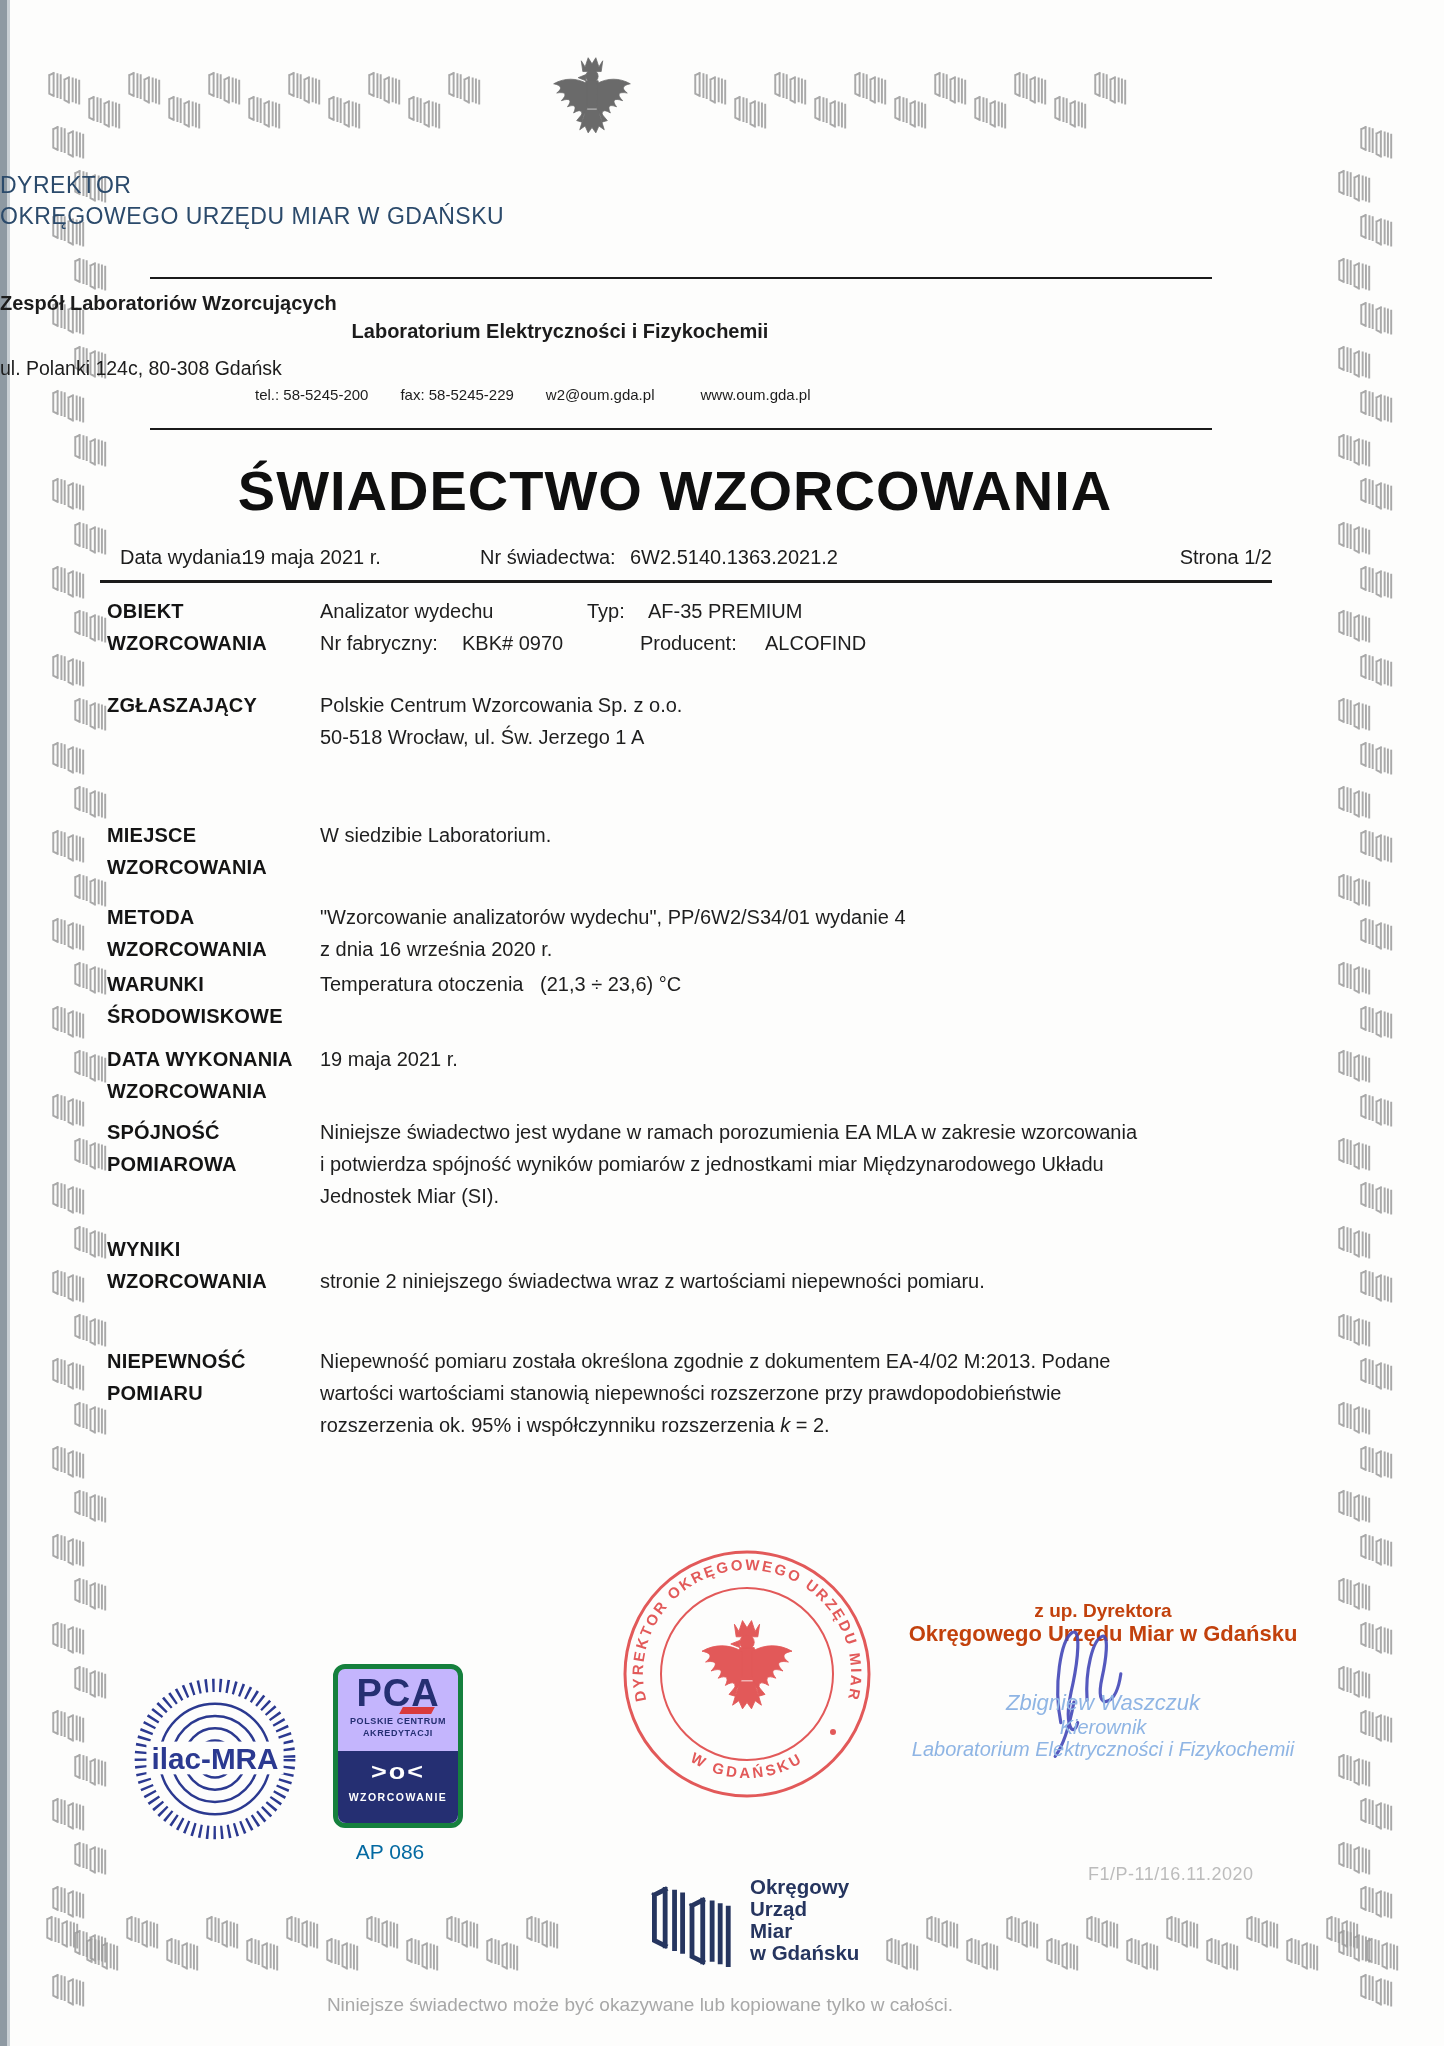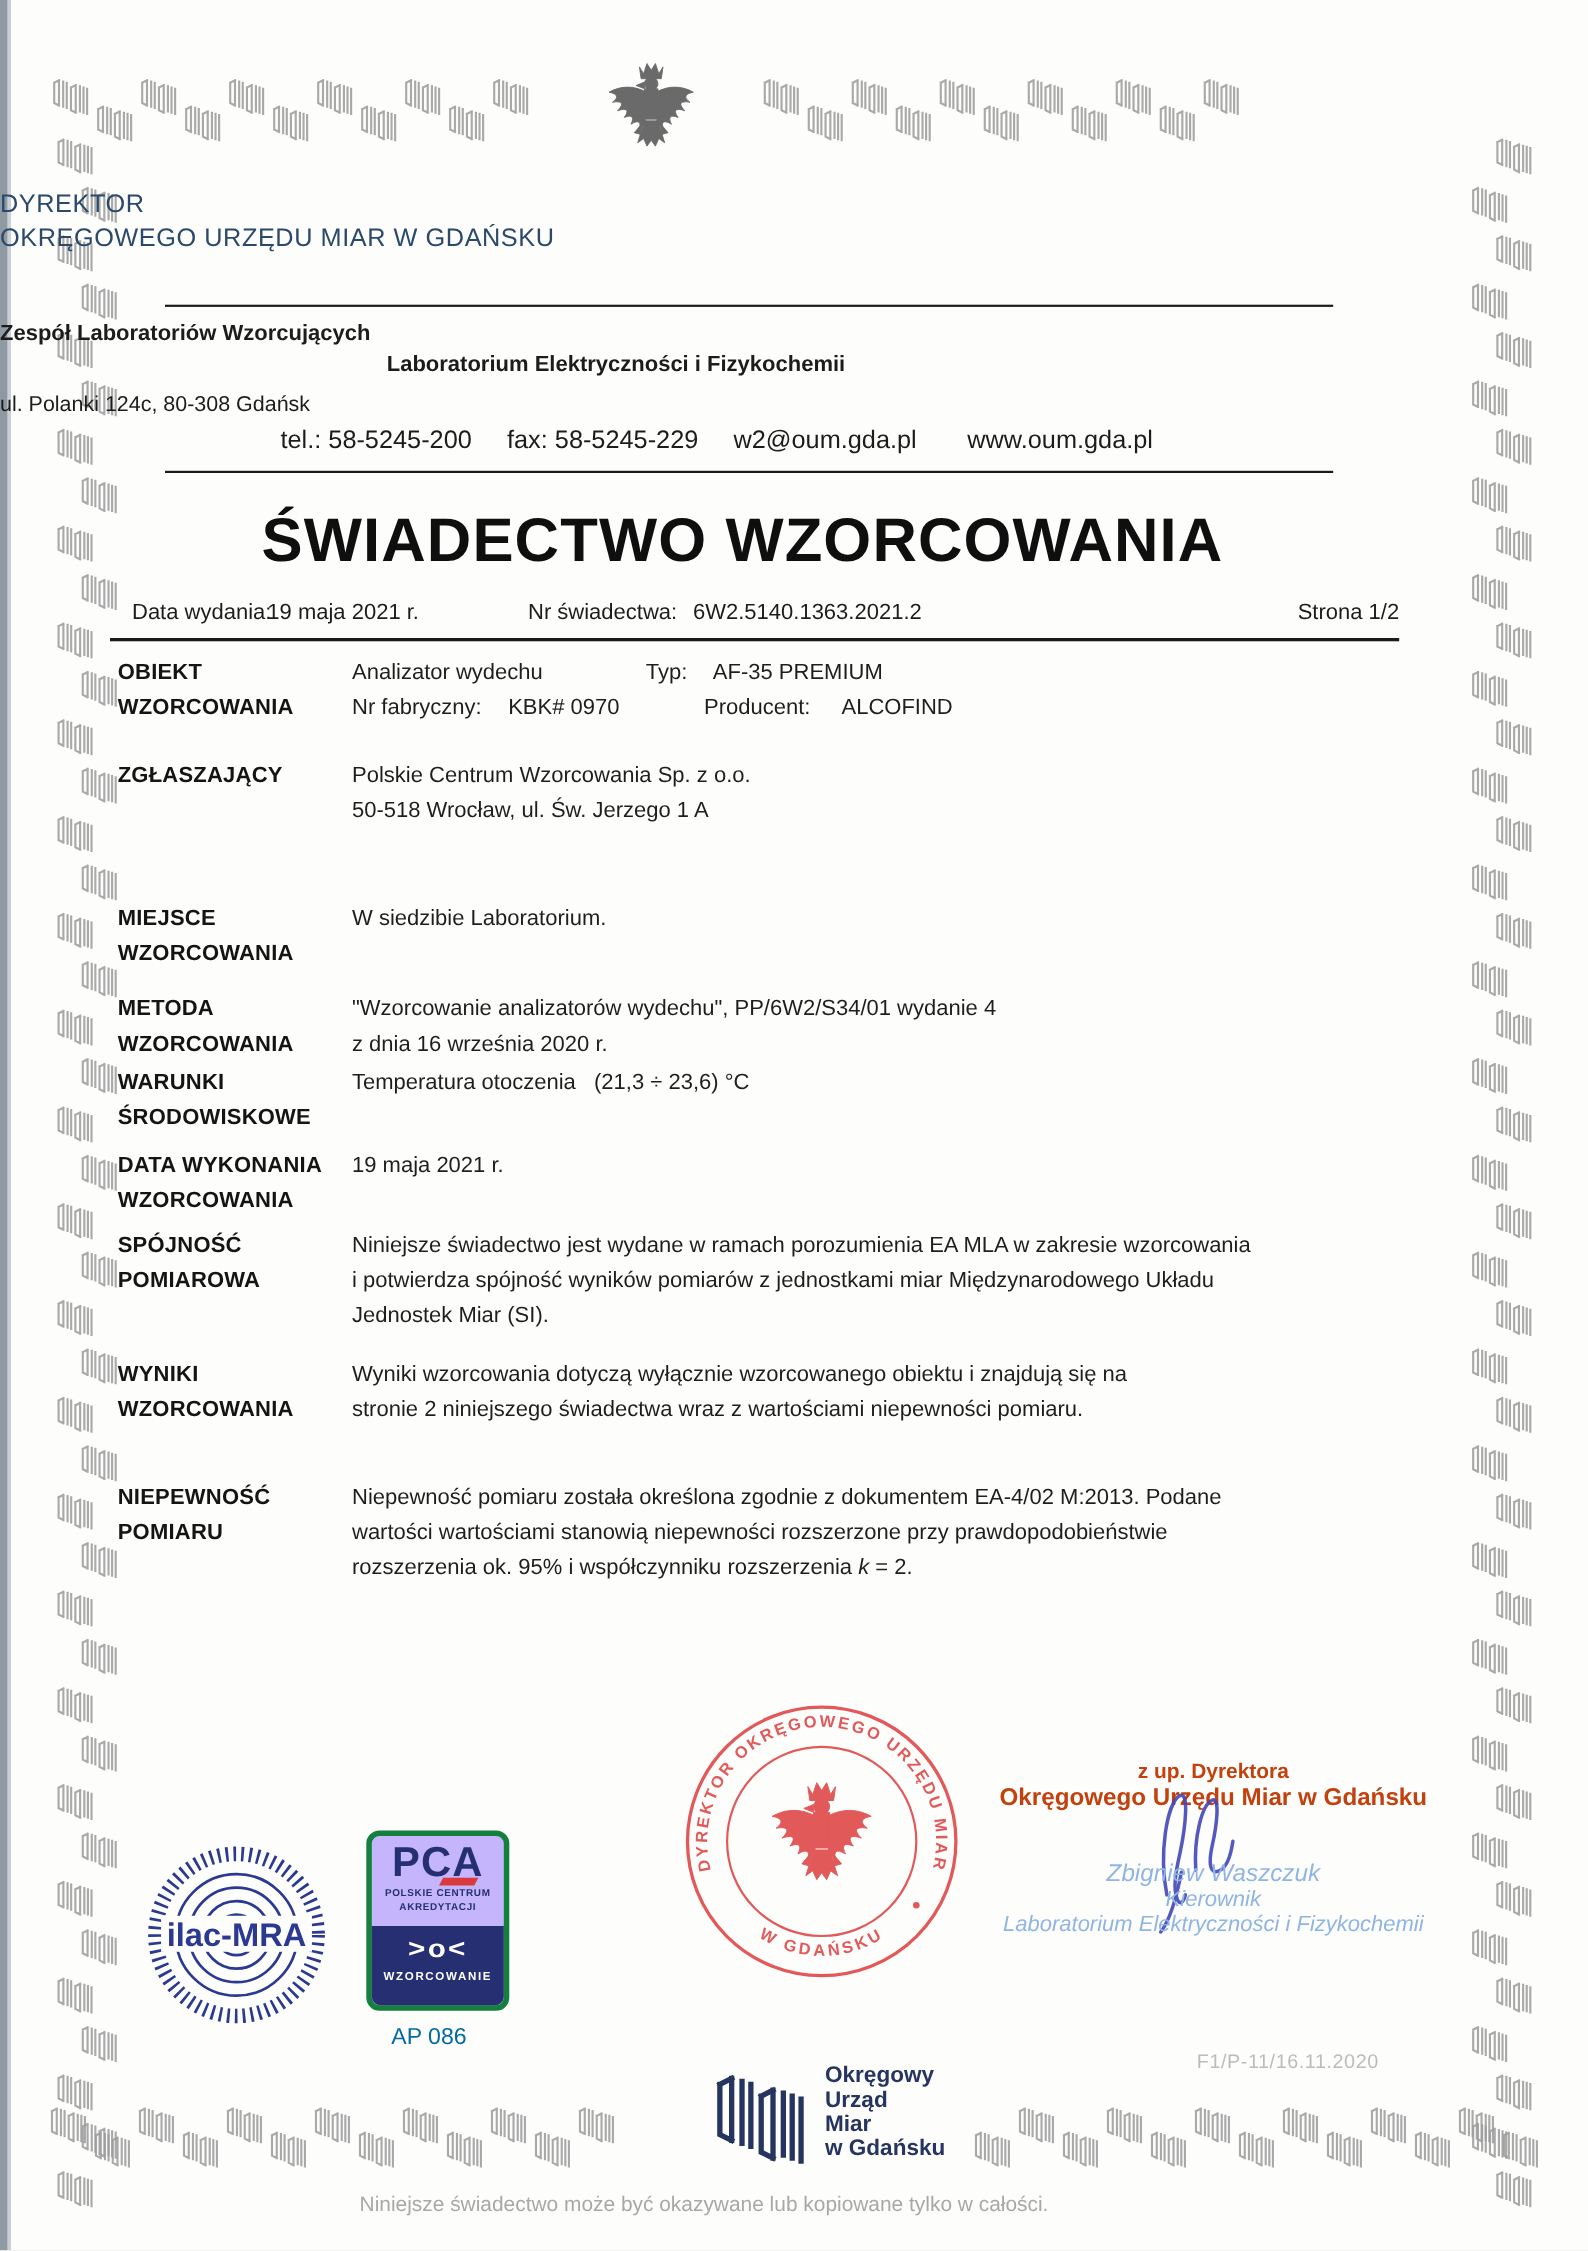--- a/index.html
+++ b/index.html
@@ -479,21 +479,21 @@
   </svg>
 
   <div class="abs c-hdr hdr-navy" style="top:172px;font-size:23px;letter-spacing:.5px;">DYREKTOR</div>
   <div class="abs c-hdr hdr-navy" style="top:203px;font-size:23px;letter-spacing:.5px;">OKRĘGOWEGO URZĘDU MIAR W GDAŃSKU</div>
 
   <div class="rule" style="left:150px;top:277px;width:1062px;"></div>
 
   <div class="abs" style="left:0;top:292px;width:1120px;text-align:left;font-weight:bold;font-size:20px;">Zespół Laboratoriów Wzorcujących</div>
   <div class="abs" style="left:0;top:320px;width:1120px;text-align:center;font-weight:bold;font-size:20px;">Laboratorium Elektryczności i Fizykochemii</div>
   <div class="abs" style="left:0;top:357px;width:1120px;font-size:19.5px;">ul. Polanki 124c, 80-308 Gdańsk</div>
-  <div class="abs" style="left:255px;top:386px;font-size:23px;white-space:nowrap;">
+  <div class="abs" style="left:255px;top:386px;font-size:15px;white-space:nowrap;">
     <span>tel.: 58-5245-200</span><span style="display:inline-block;width:32px;"></span><span>fax: 58-5245-229</span><span style="display:inline-block;width:32px;"></span><span>w2@oum.gda.pl</span><span style="display:inline-block;width:46px;"></span><span>www.oum.gda.pl</span>
   </div>
 
   <div class="rule" style="left:150px;top:428px;width:1062px;"></div>
 
   <div class="abs title" style="left:0;top:458px;width:1350px;text-align:center;">ŚWIADECTWO WZORCOWANIA</div>
 
   <div class="abs meta" style="left:120px;top:546px;">Data wydania:</div>
   <div class="abs meta" style="left:243px;top:546px;">19 maja 2021 r.</div>
   <div class="abs meta" style="left:480px;top:546px;">Nr świadectwa:</div>
@@ -535,21 +535,20 @@
   <div class="abs txt" style="left:320px;top:1048px;">19 maja 2021 r.</div>
 
   <div class="abs lbl" style="left:107px;top:1121px;">SPÓJNOŚĆ</div>
   <div class="abs lbl" style="left:107px;top:1153px;">POMIAROWA</div>
   <div class="abs txt" style="left:320px;top:1121px;">Niniejsze świadectwo jest wydane w ramach porozumienia EA MLA w zakresie wzorcowania</div>
   <div class="abs txt" style="left:320px;top:1153px;">i potwierdza spójność wyników pomiarów z jednostkami miar Międzynarodowego Układu</div>
   <div class="abs txt" style="left:320px;top:1185px;">Jednostek Miar (SI).</div>
 
   <div class="abs lbl" style="left:107px;top:1238px;">WYNIKI</div>
   <div class="abs lbl" style="left:107px;top:1270px;">WZORCOWANIA</div>
-  <div class="abs txt" style="left:320px;top:1238px;">Wyniki wzorcowania dotyczą wyłącznie wzorcowanego obiektu i znajdują się na</div>
   <div class="abs txt" style="left:320px;top:1270px;">stronie 2 niniejszego świadectwa wraz z wartościami niepewności pomiaru.</div>
 
   <div class="abs lbl" style="left:107px;top:1350px;">NIEPEWNOŚĆ</div>
   <div class="abs lbl" style="left:107px;top:1382px;">POMIARU</div>
   <div class="abs txt" style="left:320px;top:1350px;">Niepewność pomiaru została określona zgodnie z dokumentem EA-4/02 M:2013. Podane</div>
   <div class="abs txt" style="left:320px;top:1382px;">wartości wartościami stanowią niepewności rozszerzone przy prawdopodobieństwie</div>
   <div class="abs txt" style="left:320px;top:1414px;"><span>rozszerzenia ok. 95% i współczynniku rozszerzenia </span><i>k</i><span> =  2.</span></div>
 
   <svg class="abs" style="left:128px;top:1672px;width:174px;height:174px;" viewBox="0 0 170 170">
     <g stroke="#2b3990" fill="none">

